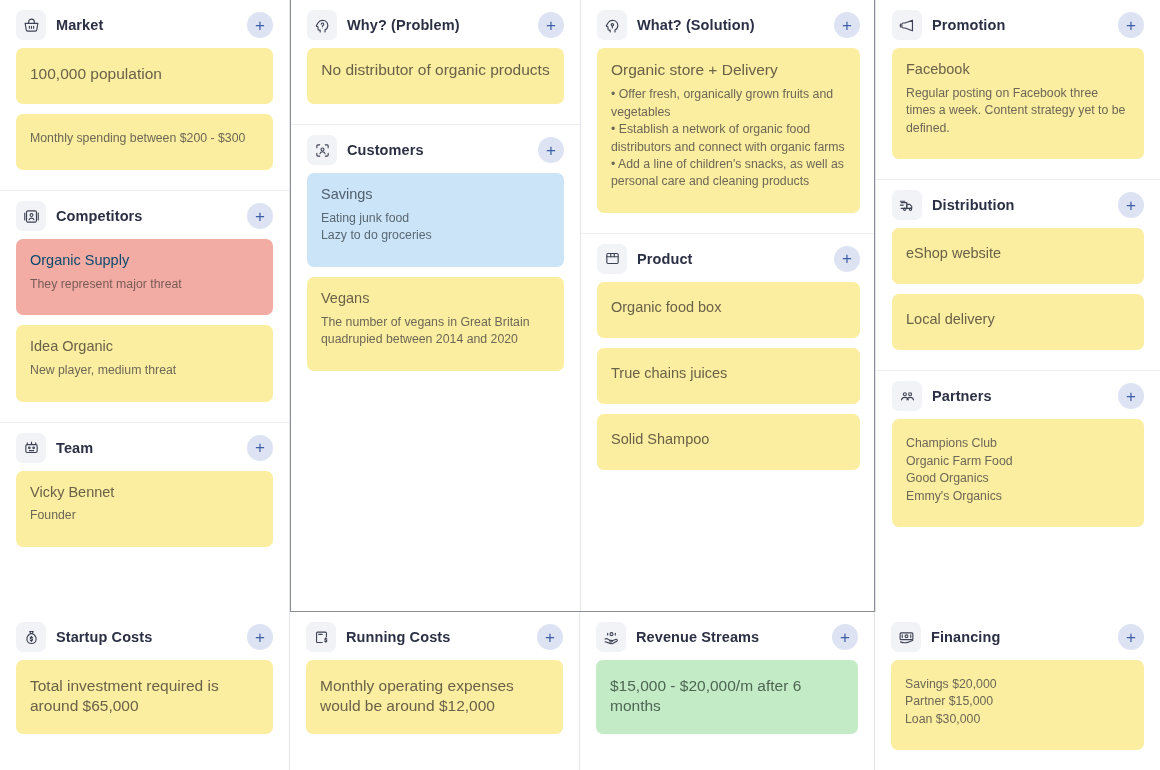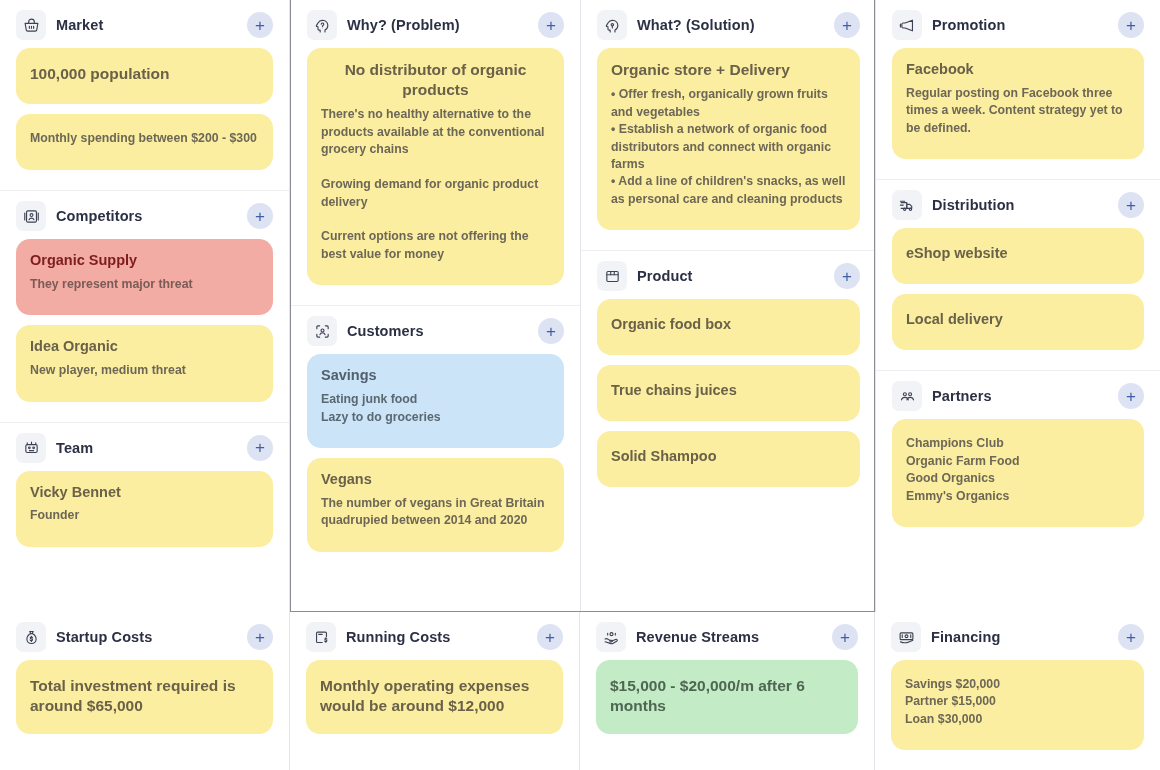--- a/index.html
+++ b/index.html
@@ -86,40 +86,39 @@
     font-size: 17px;
     line-height: 1;
     display: flex; align-items: center; justify-content: center;
     cursor: pointer;
     padding: 0;
     font-family: "Liberation Sans", sans-serif;
   }
 
   
   .card {
-    border-radius: 14px;
+    border-radius: 7px;
     padding: 12px 14px 22px 14px;
     margin-bottom: 10px;
     min-height: 56px;
     overflow: hidden;
-    font-weight: bold;
   }
   .card.yellow { background: #fbeea0; }
   .card.red    { background: #f2aca4; }
   .card.blue   { background: #cbe4f8; }
   .card.green  { background: #c2ebc6; }
 
   .card-title {
     font-size: 14.5px;
     color: #6a6149;
     line-height: 1.3;
     margin-bottom: 2px;
     overflow-wrap: break-word;
   }
-  .card.red .card-title { color: #7f1d1d; }
+  .card.red .card-title { color: #0c4a6e; }
   .card.blue .card-title { color: #51606e; }
   .card.green .card-title { color: #4e6652; }
 
   .card-body {
     font-size: 12.3px;
     color: #6d6757;
     line-height: 1.42;
     margin-top: 6px;
     white-space: pre-line;
     overflow-wrap: break-word;
@@ -207,25 +206,20 @@
                 <path d="M15.5 21v-2.6c2.4-1.2 4-3.6 4-6.4A7.5 7.5 0 0 0 5.6 8.4L3.4 12.2c-.3.5 0 1.1.6 1.2l1.6.3v3.1c0 .9.7 1.7 1.7 1.7h1.4V21"></path>
                 <path d="M10.2 10.2a1.8 1.8 0 1 1 2.5 1.7c-.5.2-.8.7-.8 1.2v.4"></path>
                 <circle cx="11.9" cy="15.6" r=".55" fill="currentColor" stroke="none"></circle>
               </svg>
             </span>
             <span class="sec-title">Why? (Problem)</span>
             <button class="add-btn">+</button>
           </div>
           <div class="card yellow">
             <div class="card-title" style="font-size: 15.5px; text-align: center;">No distributor of organic products</div>
-            <div class="card-body">There's no healthy alternative to the products available at the conventional grocery chains
-
-Growing demand for organic product delivery
-
-Current options are not offering the best value for money</div>
           </div>
         </div>
         <div class="section grow">
           <div class="sec-head">
             <span class="sec-ico">
               <svg width="17" height="17" viewBox="0 0 24 24" fill="none" stroke="currentColor" stroke-width="1.6" stroke-linecap="round" stroke-linejoin="round">
                 <path d="M4 8V5.5A1.5 1.5 0 0 1 5.5 4H8M16 4h2.5A1.5 1.5 0 0 1 20 5.5V8M20 16v2.5a1.5 1.5 0 0 1-1.5 1.5H16M8 20H5.5A1.5 1.5 0 0 1 4 18.5V16"></path>
                 <circle cx="12" cy="10.6" r="2.1"></circle>
                 <path d="M8.4 16.5c.6-1.8 1.9-2.7 3.6-2.7s3 .9 3.6 2.7"></path>
               </svg>

